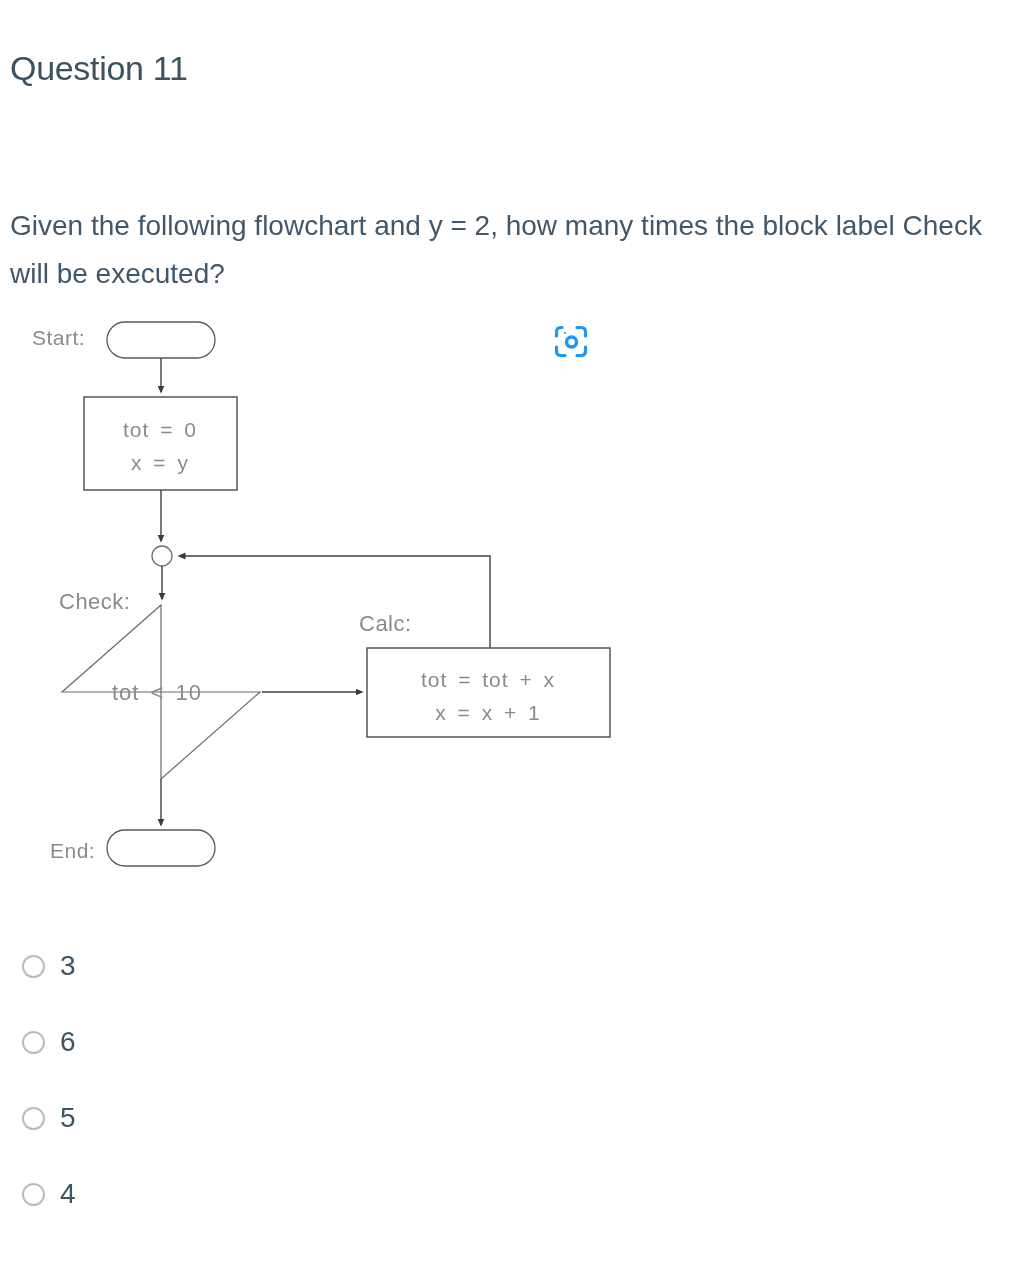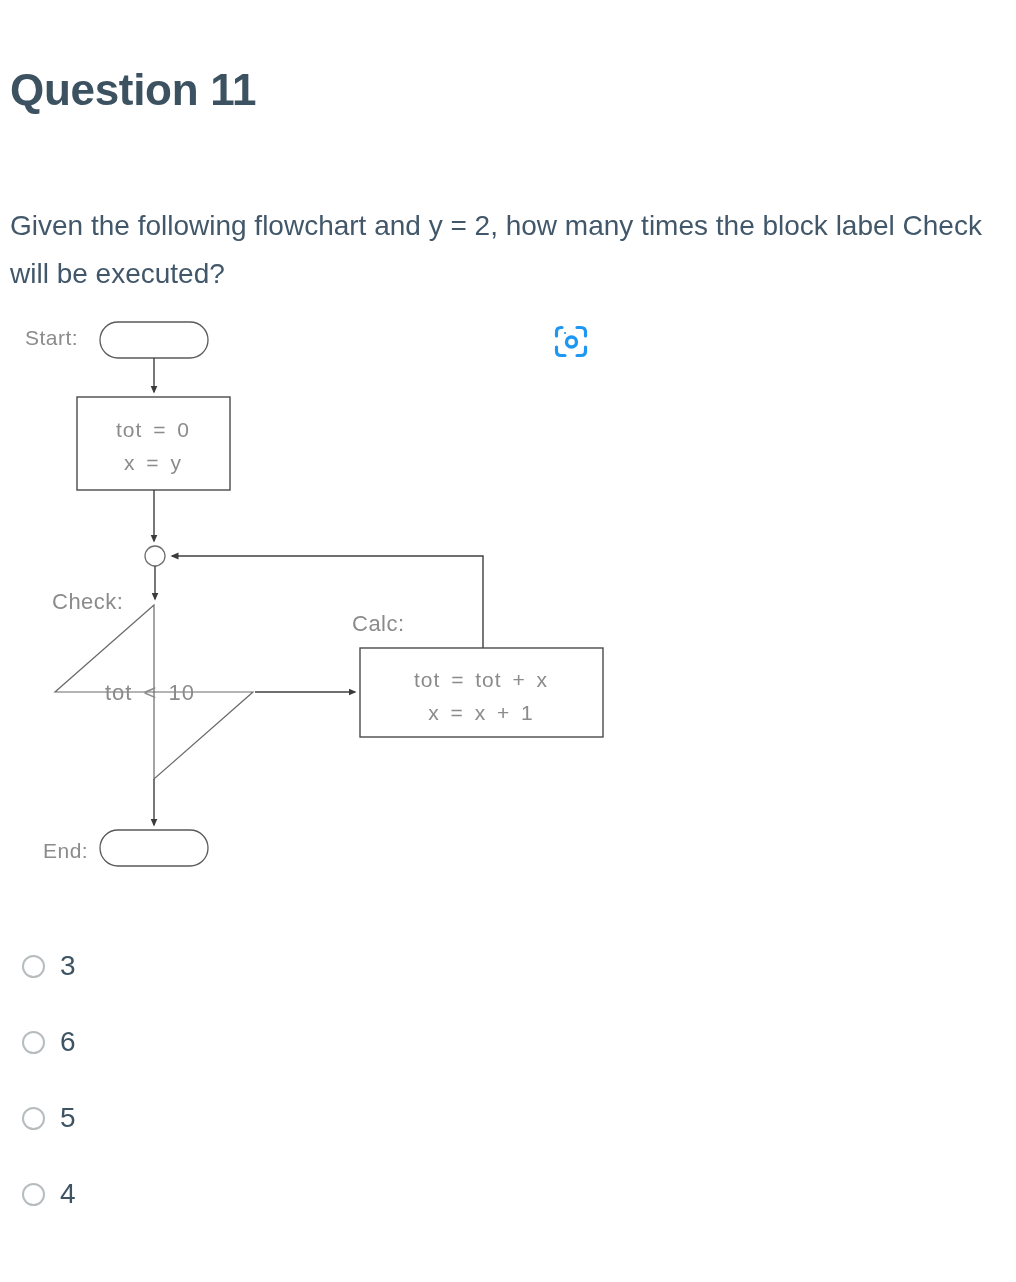--- a/index.html
+++ b/index.html
@@ -4,30 +4,30 @@
 <style>
   html,body{margin:0;padding:0;}
   body{
     width:1016px;height:1282px;
     background:#ffffff;
     font-family:"Liberation Sans",sans-serif;
     position:relative;overflow:hidden;
     color:#3e5463;
   }
   .q-title{
-    position:absolute;left:10px;top:40px;
-    font-size:44px;font-weight:700;line-height:42px;
+    position:absolute;left:10px;top:24px;
+    font-size:34px;font-weight:400;line-height:42px;
     letter-spacing:-0.3px;color:#3c5260;
   }
   .q-text{
     position:absolute;left:10px;top:174px;width:1008px;
     font-size:28px;font-weight:400;line-height:48px;color:#42586a;
   }
   .flowchart{
-    position:absolute;left:10px;top:315px;width:620px;height:565px;
+    position:absolute;left:17px;top:315px;width:620px;height:565px;
   }
   .flowchart svg{display:block;}
   .capture-icon{
     position:absolute;left:552px;top:323px;width:38px;height:38px;
     cursor:pointer;
   }
   .options{
     position:absolute;left:22px;top:951px;width:400px;
   }
   .option-row{

